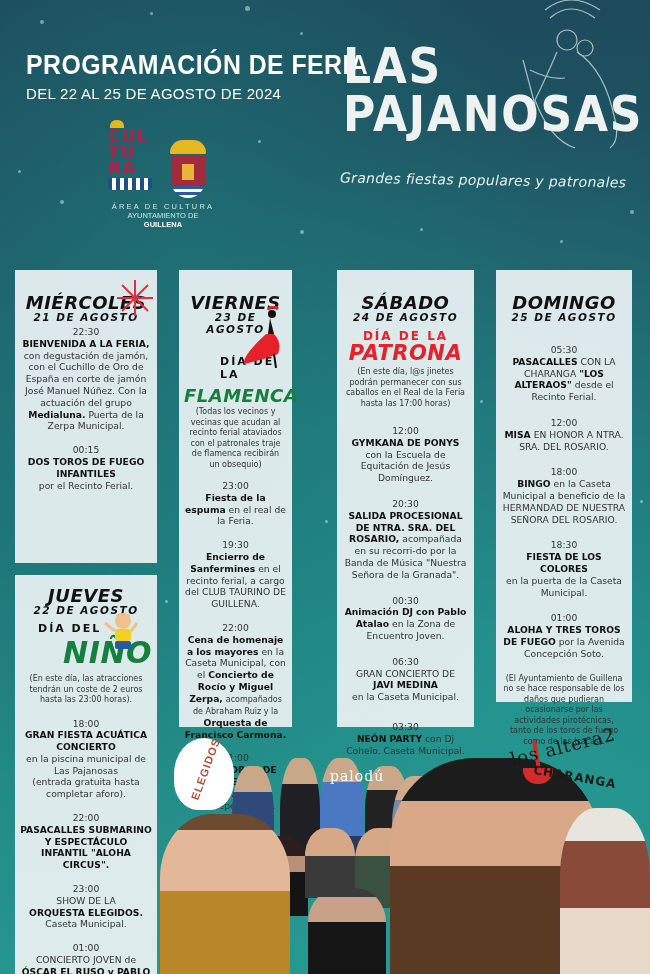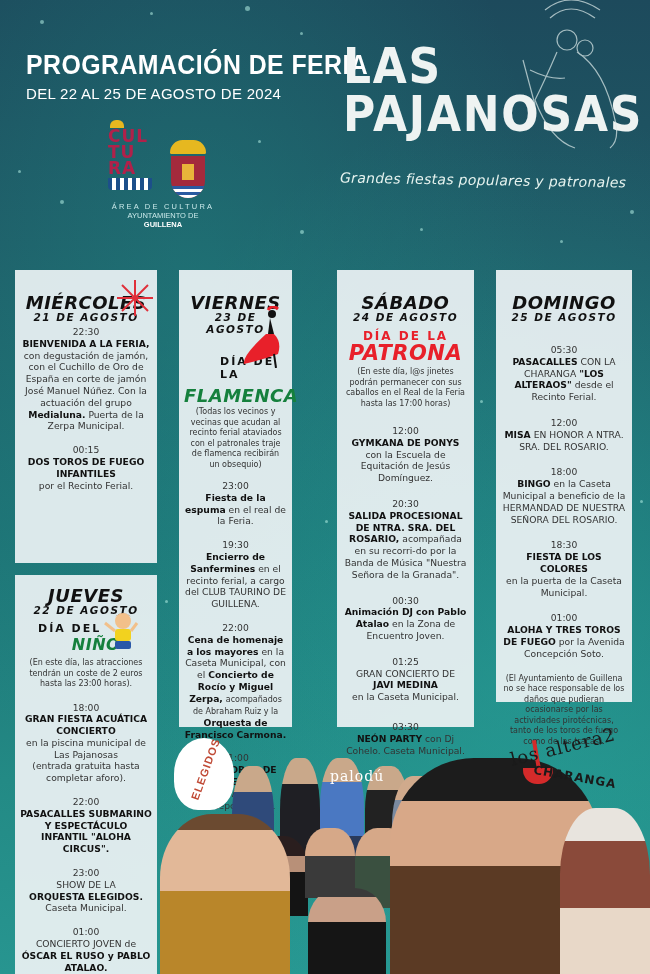--- a/index.html
+++ b/index.html
@@ -191,21 +191,21 @@
     <circle cx="20" cy="10" r="8" fill="#f2c08a"></circle>
     <path d="M12 6 Q20 -2 28 6 L26 4 Q20 0 14 4Z" fill="#6b3a1c"></path>
     <rect x="12" y="18" width="16" height="12" rx="3" fill="#f2d21f"></rect>
     <rect x="12" y="30" width="16" height="8" rx="2" fill="#2a58a8"></rect>
     <line x1="12" y1="20" x2="2" y2="12" stroke="#f2c08a" stroke-width="3"></line>
     <line x1="28" y1="20" x2="34" y2="12" stroke="#f2c08a" stroke-width="3"></line>
   </svg>
   <div class="day-name">JUEVES</div>
   <div class="day-date">22 DE AGOSTO</div>
   <div class="special-small" style="margin-top:6px;text-align:left;padding-left:18px">DÍA DEL</div>
-  <div class="special-big" style="text-align:center;padding-left:20px;font-size:16px">NIÑO</div>
+  <div class="special-big" style="text-align:right;padding-left:20px;font-size:30px">NIÑO</div>
   <div class="note" style="margin-top:4px">(En este día, las atracciones tendrán un coste de 2 euros hasta las 23:00 horas).</div>
   <div class="ev" style="margin-top:12px">
     <span class="t">18:00</span>
     <b>GRAN FIESTA ACUÁTICA CONCIERTO</b><br>
     <span>en la piscina municipal de Las Pajanosas</span><br>
     <span>(entrada gratuita hasta completar aforo).</span>
   </div>
   <div class="ev" style="margin-top:12px">
     <span class="t">22:00</span>
     <b>PASACALLES SUBMARINO Y ESPECTÁCULO INFANTIL "ALOHA CIRCUS".</b>
@@ -283,21 +283,21 @@
     <span class="t">20:30</span>
     <b>SALIDA PROCESIONAL DE NTRA. SRA. DEL ROSARIO,</b>
     <span>acompañada en su recorri-do por la Banda de Música "Nuestra Señora de la Granada".</span>
   </div>
   <div class="ev" style="margin-top:14px">
     <span class="t">00:30</span>
     <b>Animación DJ con Pablo Atalao</b>
     <span>en la Zona de Encuentro Joven.</span>
   </div>
   <div class="ev" style="margin-top:14px">
-    <span class="t">01:25</span>
+    <span class="t">06:30</span>
     <span>GRAN CONCIERTO DE</span><br>
     <b>JAVI MEDINA</b><br>
     <span>en la Caseta Municipal.</span>
   </div>
   <div class="ev" style="margin-top:18px">
     <span class="t">03:30</span>
     <b>NEÓN PARTY</b>
     <span>con Dj Cohelo. Caseta Municipal.</span>
   </div>
 </div>

